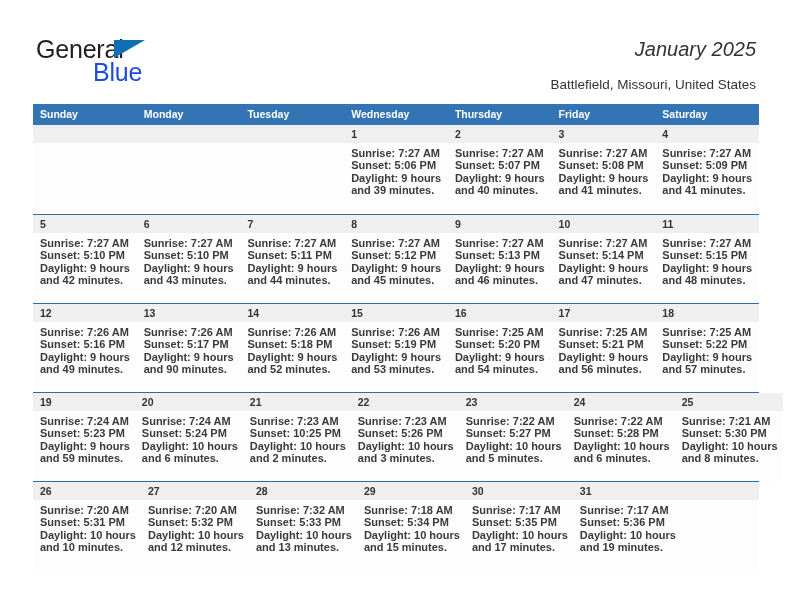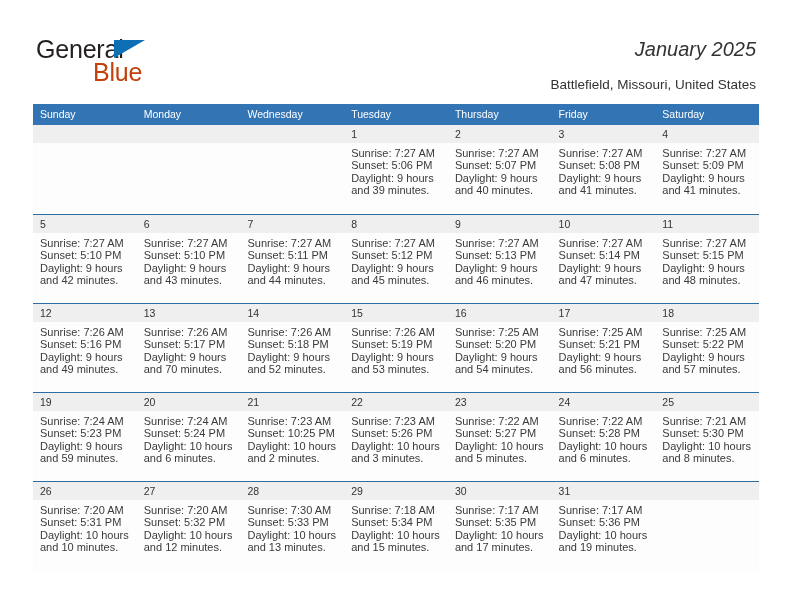--- a/index.html
+++ b/index.html
@@ -53,21 +53,21 @@
     height: 0;
     border-left: 31px solid #0f6fb5;
     border-bottom: 18px solid transparent;
   }
   .logo-blue {
     position: absolute;
     left: 57px;
     top: 23px;
     font-size: 25px;
     line-height: 26px;
-    color: #c2410c;
+    color: #1d4ed8;
     letter-spacing: -0.2px;
   }
 
   .title {
     position: absolute;
     right: 36px;
     top: 32px;
     font-size: 20px;
     line-height: 34px;
     color: #333333;
@@ -85,20 +85,21 @@
     text-align: left;
     white-space: nowrap;
   }
 
   
   .calendar {
     position: absolute;
     left: 33px;
     top: 104px;
     width: 726px;
+    font-weight: bold;
   }
   .weekday-row {
     display: flex;
     background: #3374b5;
     height: 21px;
   }
   .weekday {
     flex: 1 1 0;
     box-sizing: border-box;
     padding: 4px 0 0 7px;
@@ -157,22 +158,22 @@
     </div>
 
     <div class="title">January 2025</div>
     <div class="subtitle">Battlefield, Missouri, United States</div>
   </div>
 
   <div class="calendar">
     <div class="weekday-row">
       <div class="weekday">Sunday</div>
       <div class="weekday">Monday</div>
+      <div class="weekday">Tuesday</div>
       <div class="weekday">Wednesday</div>
-      <div class="weekday">Tuesday</div>
       <div class="weekday">Thursday</div>
       <div class="weekday">Friday</div>
       <div class="weekday">Saturday</div>
     </div>
 
     <div class="week-row first">
       <div class="day-cell empty">
         <div class="day-number-strip"></div>
 
       </div>
@@ -297,21 +298,21 @@
           <div>Daylight: 9 hours</div>
           <div>and 49 minutes.</div>
         </div>
       </div>
       <div class="day-cell">
         <div class="day-number-strip">13</div>
         <div class="day-body">
           <div>Sunrise: 7:26 AM</div>
           <div>Sunset: 5:17 PM</div>
           <div>Daylight: 9 hours</div>
-          <div>and 70 minutes.</div>
+          <div>and 90 minutes.</div>
         </div>
       </div>
       <div class="day-cell">
         <div class="day-number-strip">14</div>
         <div class="day-body">
           <div>Sunrise: 7:26 AM</div>
           <div>Sunset: 5:18 PM</div>
           <div>Daylight: 9 hours</div>
           <div>and 52 minutes.</div>
         </div>
@@ -435,21 +436,21 @@
         <div class="day-body">
           <div>Sunrise: 7:20 AM</div>
           <div>Sunset: 5:32 PM</div>
           <div>Daylight: 10 hours</div>
           <div>and 12 minutes.</div>
         </div>
       </div>
       <div class="day-cell">
         <div class="day-number-strip">28</div>
         <div class="day-body">
-          <div>Sunrise: 7:30 AM</div>
+          <div>Sunrise: 7:32 AM</div>
           <div>Sunset: 5:33 PM</div>
           <div>Daylight: 10 hours</div>
           <div>and 13 minutes.</div>
         </div>
       </div>
       <div class="day-cell">
         <div class="day-number-strip">29</div>
         <div class="day-body">
           <div>Sunrise: 7:18 AM</div>
           <div>Sunset: 5:34 PM</div>

